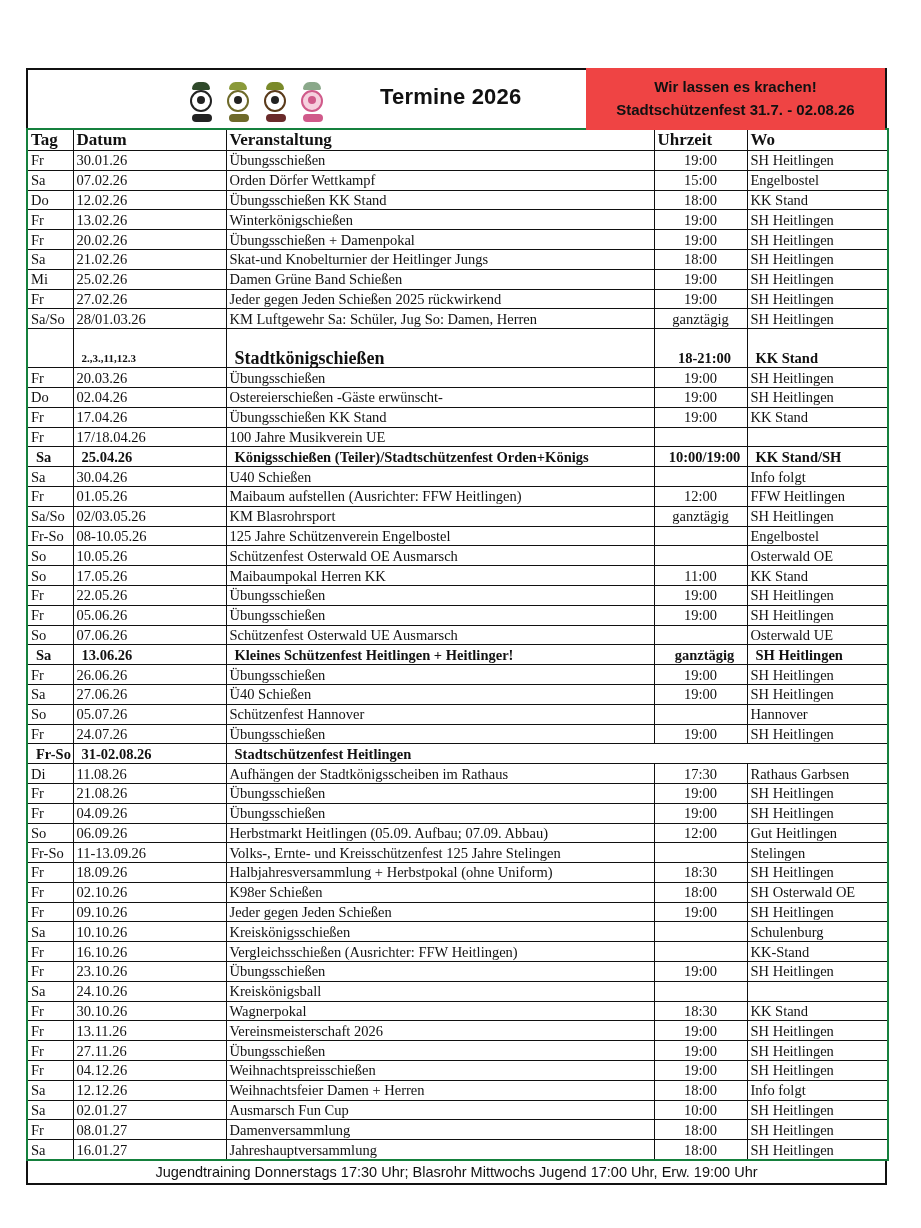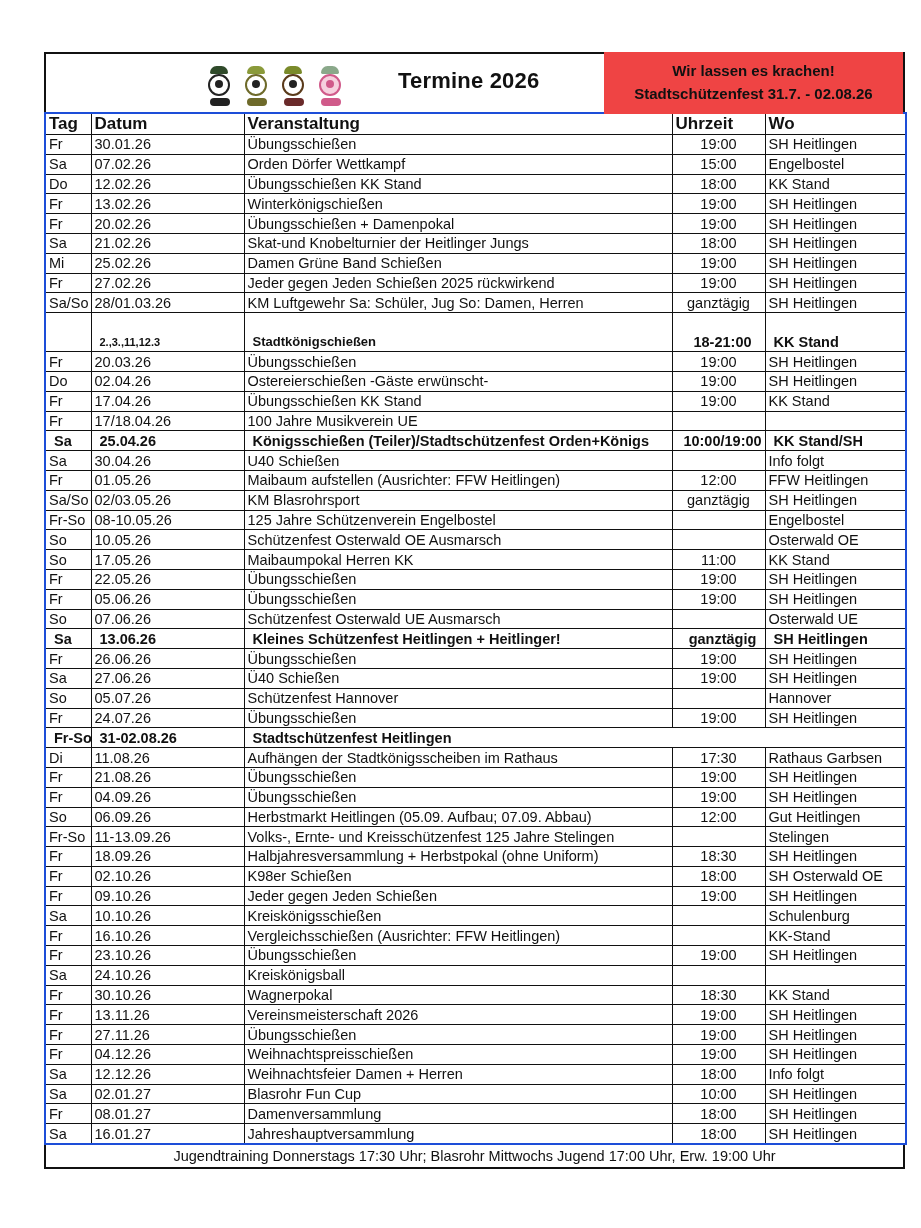--- a/index.html
+++ b/index.html
@@ -1,17 +1,17 @@
 <!DOCTYPE html>
 <html><head>
 <meta charset="utf-8">
 <style>
   html, body { margin:0; padding:0; background:#ffffff; }
   body { width:921px; height:1228px; position:relative; overflow:hidden; font-family:"Liberation Sans", sans-serif; color:#111; }
-  .sheet { position:absolute; left:26px; top:52px; width:861px;margin-left:18px; }
+  .sheet { position:absolute; left:26px; top:68px; width:861px; }
   .head {
     position:relative; height:60px; border:2px solid #111; border-bottom:none; box-sizing:border-box;
     display:flex;
   }
   .head-left { flex:1; display:flex; align-items:center; justify-content:center; position:relative; }
   .mascots { position:absolute; left:158px; top:8px; width:150px; height:44px; display:flex; gap:4px; align-items:flex-end; }
   .mascot { width:33px; height:40px; position:relative; }
   .mascot .hat { position:absolute; top:0; left:6px; width:18px; height:8px; border-radius:9px 9px 2px 2px; }
   .mascot .body { position:absolute; top:8px; left:4px; width:22px; height:22px; border-radius:50%; border:2px solid #222; background:#fff; box-sizing:border-box; }
   .mascot .eye { position:absolute; top:14px; left:11px; width:8px; height:8px; border-radius:50%; background:#222; }
@@ -22,21 +22,21 @@
     padding-top:7px; box-sizing:border-box; margin-top:-2px; height:62px;
   }
   table { border-collapse:collapse; width:861px; table-layout:fixed; }
   td, th { border:1.5px solid #111; padding:0 0 0 3px; font-size:14.5px; height:18.8px; line-height:18px; white-space:nowrap; overflow:hidden; }
   th { font-size:17px; font-weight:bold; text-align:left; height:20px; padding-left:3px; }
   th.time-h { text-align:left; }
   td.time { text-align:center; padding:0; }
   tr.bold td { font-weight:bold;padding-left:8px; }
   tr.tall td { height:38px; vertical-align:bottom; }
   td.small { font-size:11px; font-weight:bold; }
-  .outer { border:2px solid #1d4ed8; }
+  .outer { border:2px solid #15803d;font-family:Liberation Serif, serif; }
   .footer { border:2px solid #111; border-top:none; height:22px; line-height:22px; text-align:center; font-weight:normal; font-size:14.5px; }
 </style>
 </head>
 <body>
 
 <div class="sheet">
   <div class="head">
     <div class="head-left">
       <div class="mascots">
         <div class="mascot">
@@ -149,21 +149,21 @@
         <tr>
           <td>Sa/So</td>
           <td>28/01.03.26</td>
           <td>KM Luftgewehr Sa: Schüler, Jug So: Damen, Herren</td>
           <td class="time">ganztägig</td>
           <td>SH Heitlingen</td>
         </tr>
         <tr class="bold tall">
           <td></td>
           <td class="small">2.,3.,11,12.3</td>
-          <td style="font-size: 13px;">Stadtkönigschießen</td>
+          <td style="font-size: 18px;">Stadtkönigschießen</td>
           <td class="time">18-21:00</td>
           <td>KK Stand</td>
         </tr>
         <tr>
           <td>Fr</td>
           <td>20.03.26</td>
           <td>Übungsschießen</td>
           <td class="time">19:00</td>
           <td>SH Heitlingen</td>
         </tr>
@@ -413,21 +413,21 @@
         <tr>
           <td>Sa</td>
           <td>12.12.26</td>
           <td>Weihnachtsfeier Damen + Herren</td>
           <td class="time">18:00</td>
           <td>Info folgt</td>
         </tr>
         <tr>
           <td>Sa</td>
           <td>02.01.27</td>
-          <td>Blasrohr Fun Cup</td>
+          <td>Ausmarsch Fun Cup</td>
           <td class="time">10:00</td>
           <td>SH Heitlingen</td>
         </tr>
         <tr>
           <td>Fr</td>
           <td>08.01.27</td>
           <td>Damenversammlung</td>
           <td class="time">18:00</td>
           <td>SH Heitlingen</td>
         </tr>

